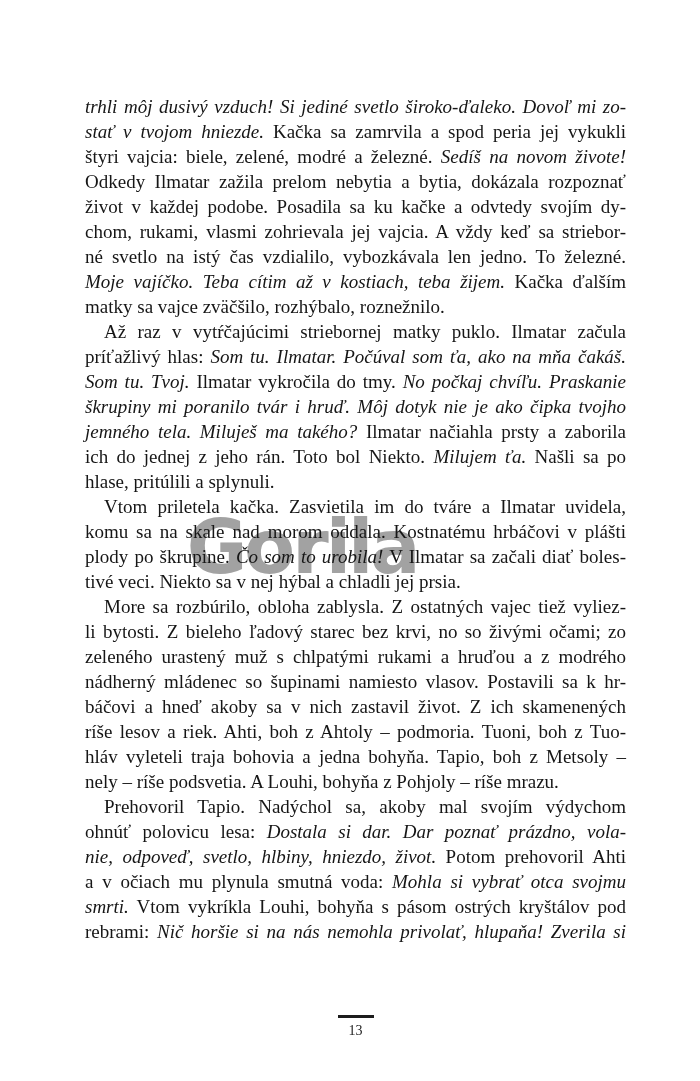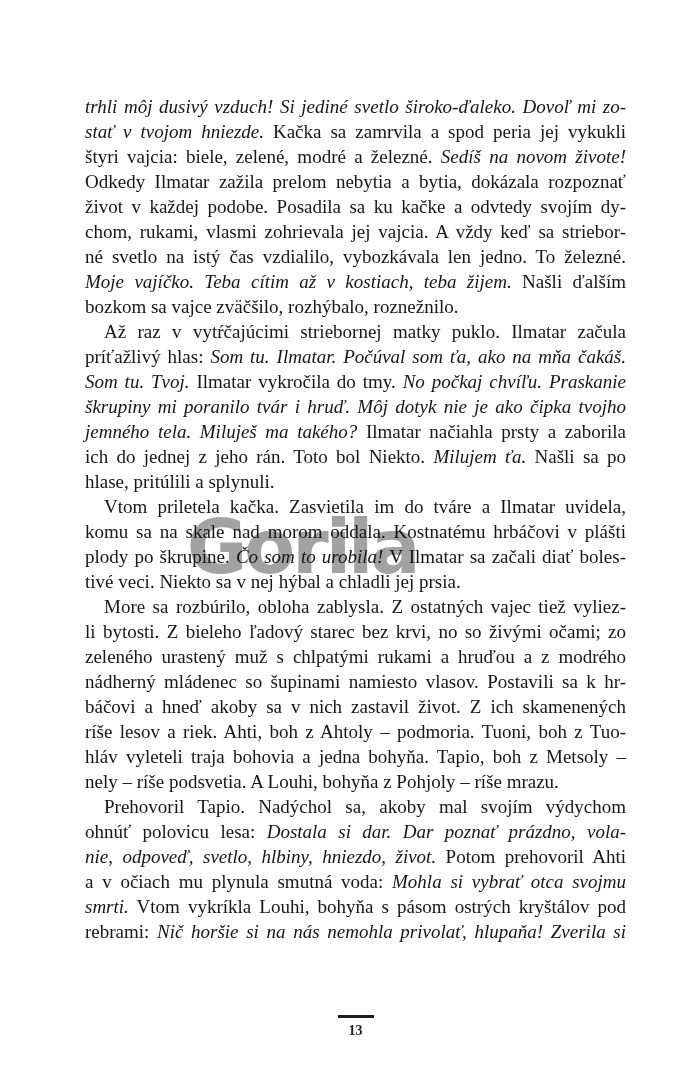--- a/index.html
+++ b/index.html
@@ -65,39 +65,38 @@
     height: 3px;
     background: #1c1c1c;
     margin: 0 auto;
   }
   .page-number {
     margin-top: 5px;
     font-family: "Liberation Serif", serif;
     font-size: 14px;
     color: #222222;
     text-align: center;
-    font-weight: bold;
   }
 </style>
 </head>
 <body>
 
 <div class="sheet">
   <div class="watermark">Gorila</div>
 
   <div class="text-block">
       <div class="line"><span class="it">trhli môj dusivý vzduch! Si jediné svetlo široko-ďaleko. Dovoľ mi zo-</span></div>
       <div class="line"><span class="it">stať v tvojom hniezde.</span><span> Kačka sa zamrvila a spod peria jej vykukli</span></div>
       <div class="line"><span>štyri vajcia: biele, zelené, modré a železné. </span><span class="it">Sedíš na novom živote!</span></div>
       <div class="line"><span>Odkedy Ilmatar zažila prelom nebytia a bytia, dokázala rozpoznať</span></div>
       <div class="line"><span>život v každej podobe. Posadila sa ku kačke a odvtedy svojím dy-</span></div>
       <div class="line"><span>chom, rukami, vlasmi zohrievala jej vajcia. A vždy keď sa striebor-</span></div>
       <div class="line"><span>né svetlo na istý čas vzdialilo, vybozkávala len jedno. To železné.</span></div>
-      <div class="line"><span class="it">Moje vajíčko. Teba cítim až v kostiach, teba žijem.</span><span> Našli ďalším</span></div>
-      <div class="line end"><span>bozkom sa vajce zväčšilo, rozhýbalo, roznežnilo.</span></div>
+      <div class="line"><span class="it">Moje vajíčko. Teba cítim až v kostiach, teba žijem.</span><span> Kačka ďalším</span></div>
+      <div class="line end"><span>matky sa vajce zväčšilo, rozhýbalo, roznežnilo.</span></div>
       <div class="line indent"><span>Až raz v vytŕčajúcimi striebornej matky puklo. Ilmatar začula</span></div>
       <div class="line"><span>príťažlivý hlas: </span><span class="it">Som tu. Ilmatar. Počúval som ťa, ako na mňa čakáš.</span></div>
       <div class="line"><span class="it">Som tu. Tvoj.</span><span> Ilmatar vykročila do tmy. </span><span class="it">No počkaj chvíľu. Praskanie</span></div>
       <div class="line"><span class="it">škrupiny mi poranilo tvár i hruď. Môj dotyk nie je ako čipka tvojho</span></div>
       <div class="line"><span class="it">jemného tela. Miluješ ma takého?</span><span> Ilmatar načiahla prsty a zaborila</span></div>
       <div class="line"><span>ich do jednej z jeho rán. Toto bol Niekto. </span><span class="it">Milujem ťa.</span><span> Našli sa po</span></div>
       <div class="line end"><span>hlase, pritúlili a splynuli.</span></div>
       <div class="line indent"><span>Vtom priletela kačka. Zasvietila im do tváre a Ilmatar uvidela,</span></div>
       <div class="line"><span>komu sa na skale nad morom oddala. Kostnatému hrbáčovi v plášti</span></div>
       <div class="line"><span>plody po škrupine. </span><span class="it">Čo som to urobila!</span><span> V Ilmatar sa začali diať boles-</span></div>

